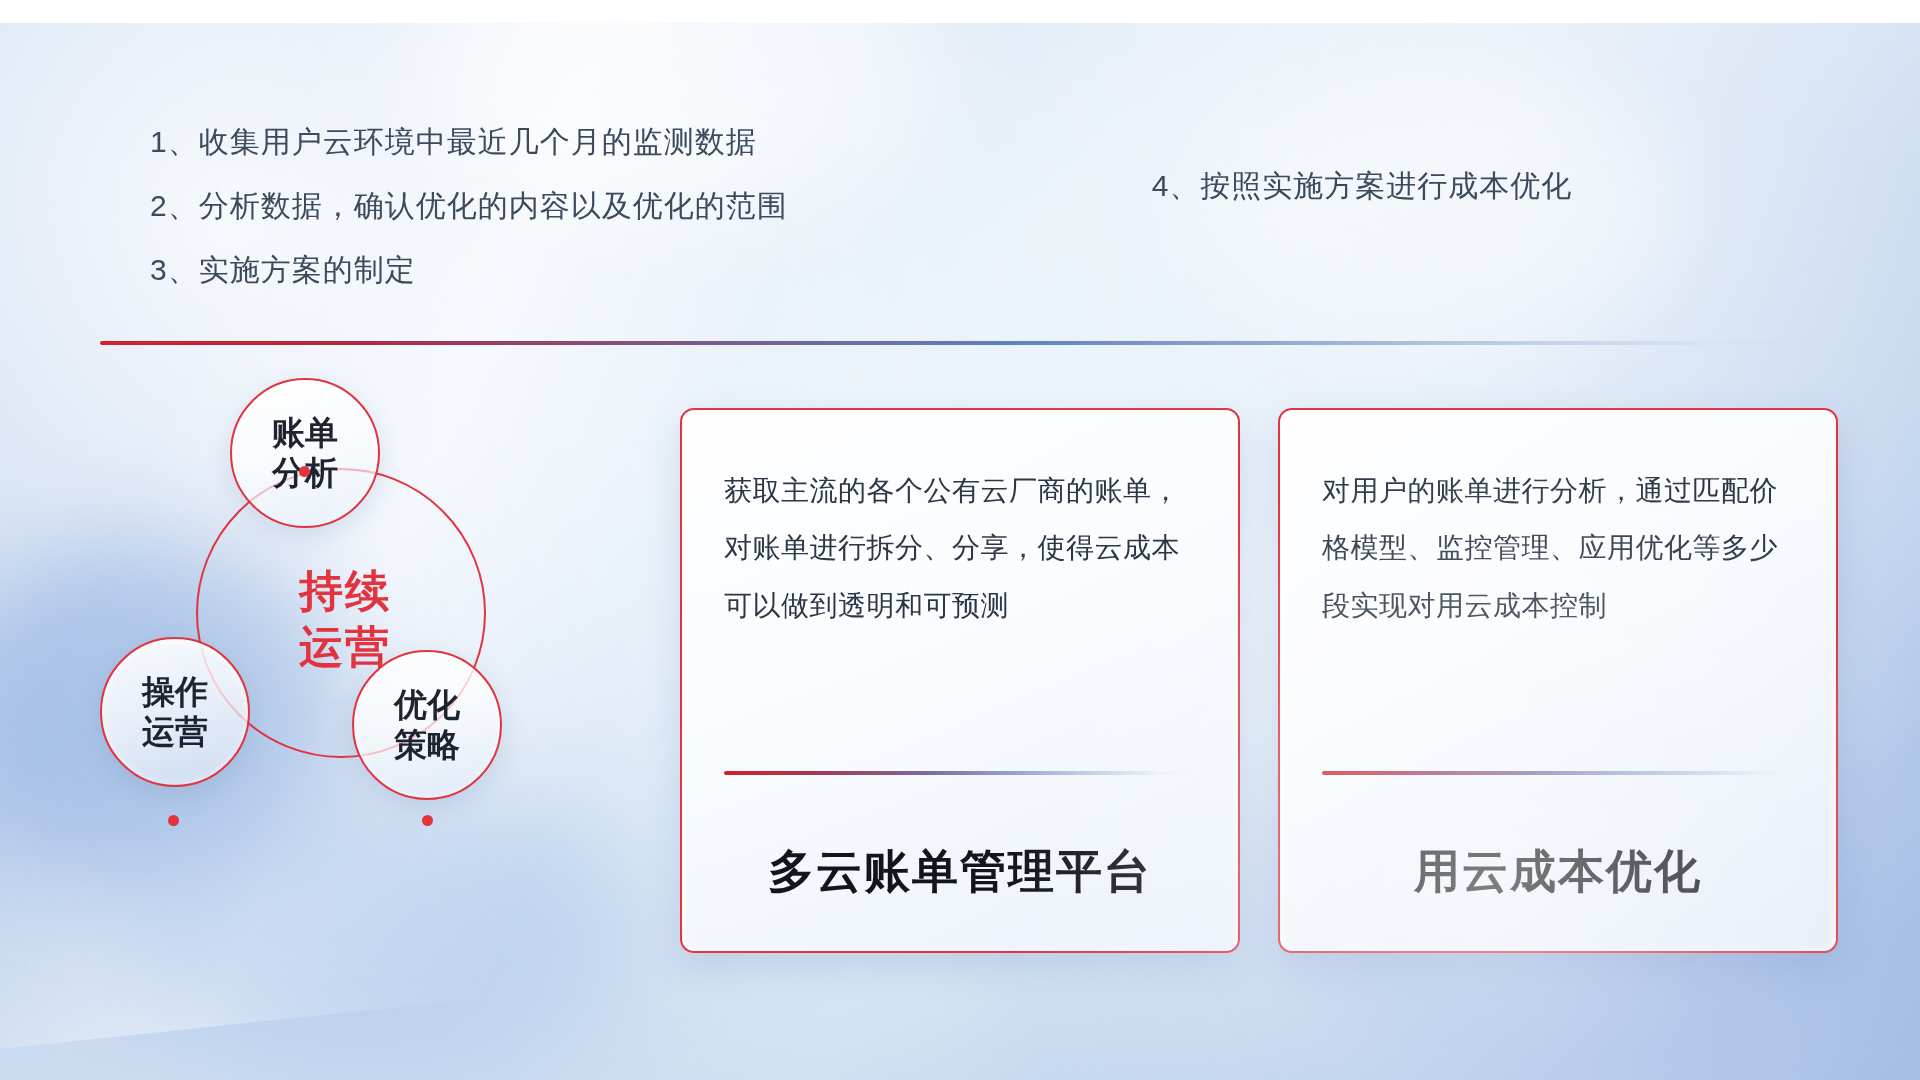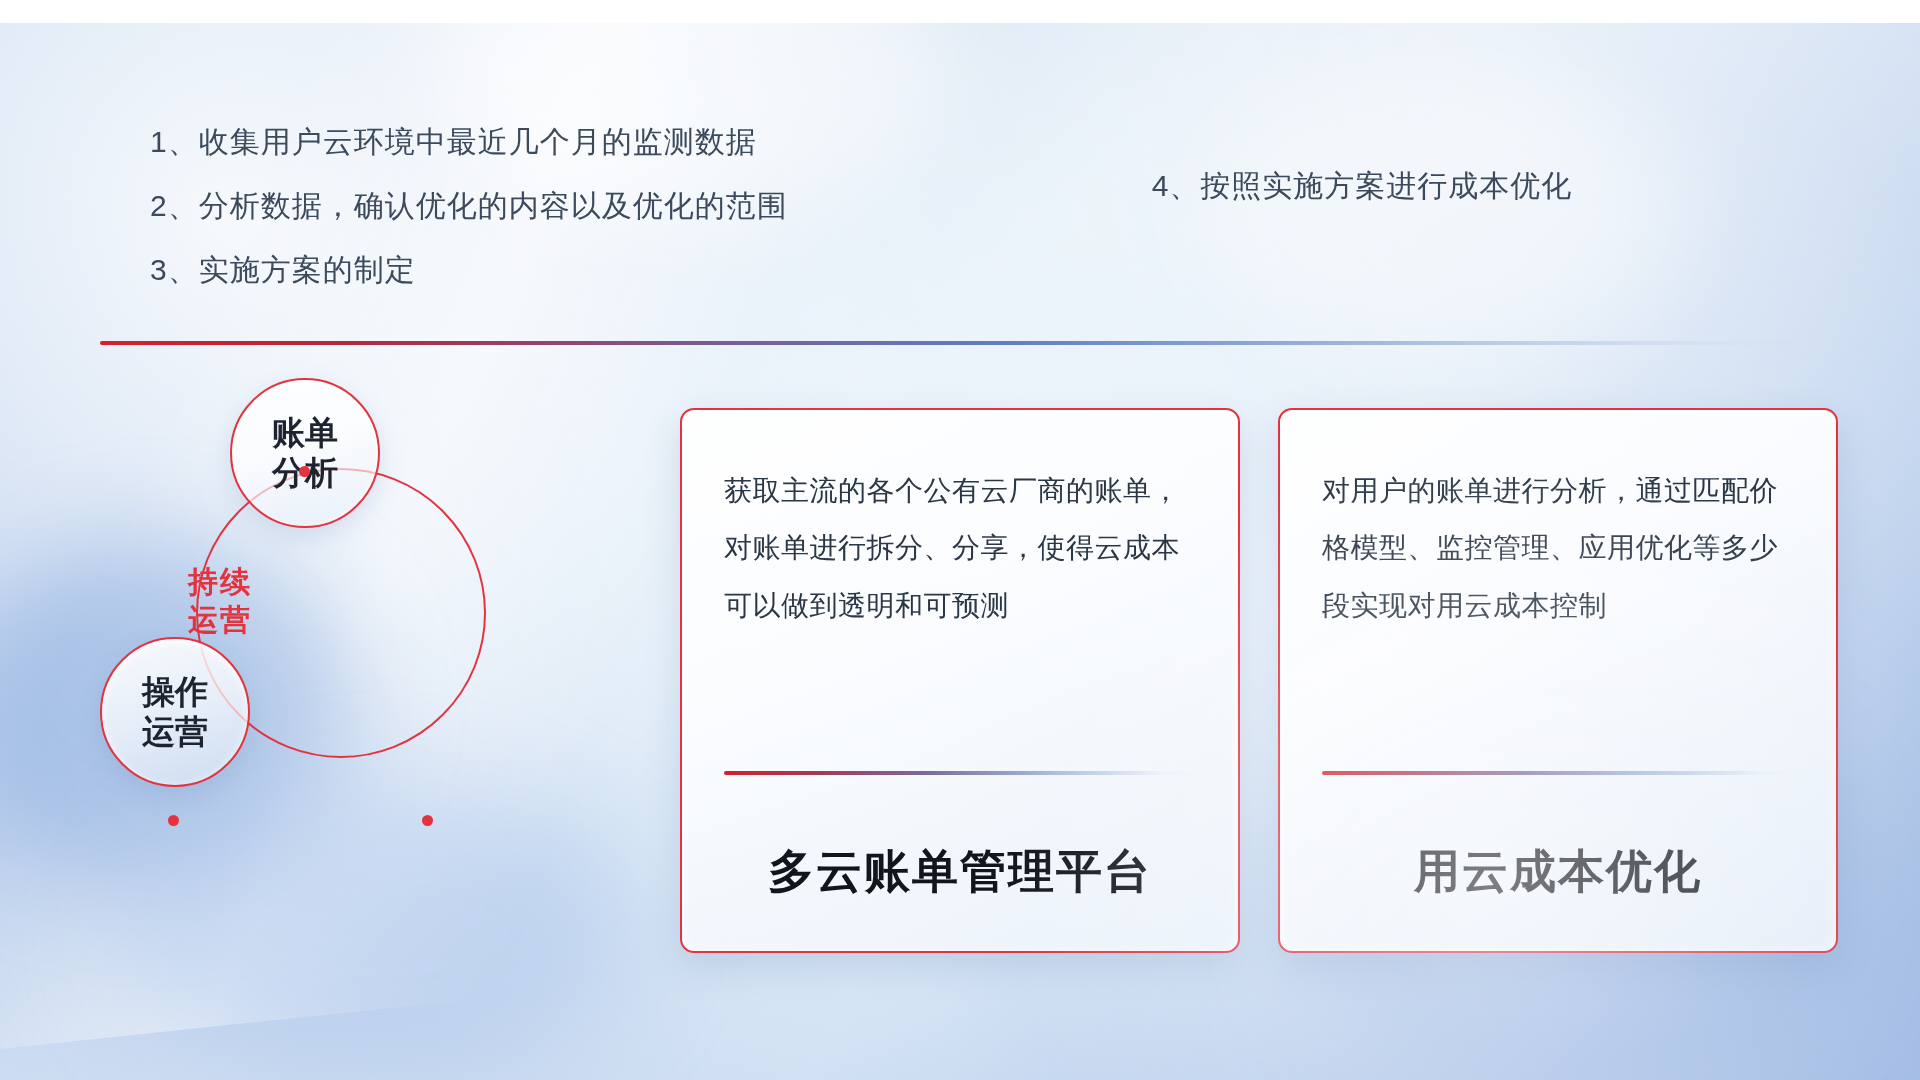--- a/index.html
+++ b/index.html
@@ -131,25 +131,25 @@
     font-weight: bold;
     color: #1d2430;
     line-height: 1.22;
   }
   .bubble-top    { left: 130px; top: 0px;   width: 150px; height: 150px; }
   .bubble-left   { left: 0px;   top: 259px; width: 150px; height: 150px; }
   .bubble-right  { left: 252px; top: 272px; width: 150px; height: 150px; }
 
   .venn-core {
     position: absolute;
-    left: 88px;
+    left: 100px;
     top: 185px;
     width: 290px;
-    text-align: left;
-    font-size: 30px;
+    text-align: center;
+    font-size: 44px;
     font-weight: bold;
     color: #e2333f;
     line-height: 1.28;
     letter-spacing: 2px;
   }
   .dot {
     position: absolute;
     width: 11px;
     height: 11px;
     border-radius: 50%;
@@ -240,20 +240,26 @@
       </div>
     </div>
 
     <div class="bubble bubble-left">
       <div>
         <div>操作</div>
         <div>运营</div>
       </div>
     </div>
 
+    <div class="bubble bubble-right">
+      <div>
+        <div>优化</div>
+        <div>策略</div>
+      </div>
+    </div>
 
     <div class="dot dot-top"></div>
     <div class="dot dot-left"></div>
     <div class="dot dot-right"></div>
   </div>
 
   <div class="card card-1">
     <div class="card-body">获取主流的各个公有云厂商的账单，对账单进行拆分、分享，使得云成本可以做到透明和可预测</div>
     <div class="card-rule"></div>
     <div class="card-title">多云账单管理平台</div>

